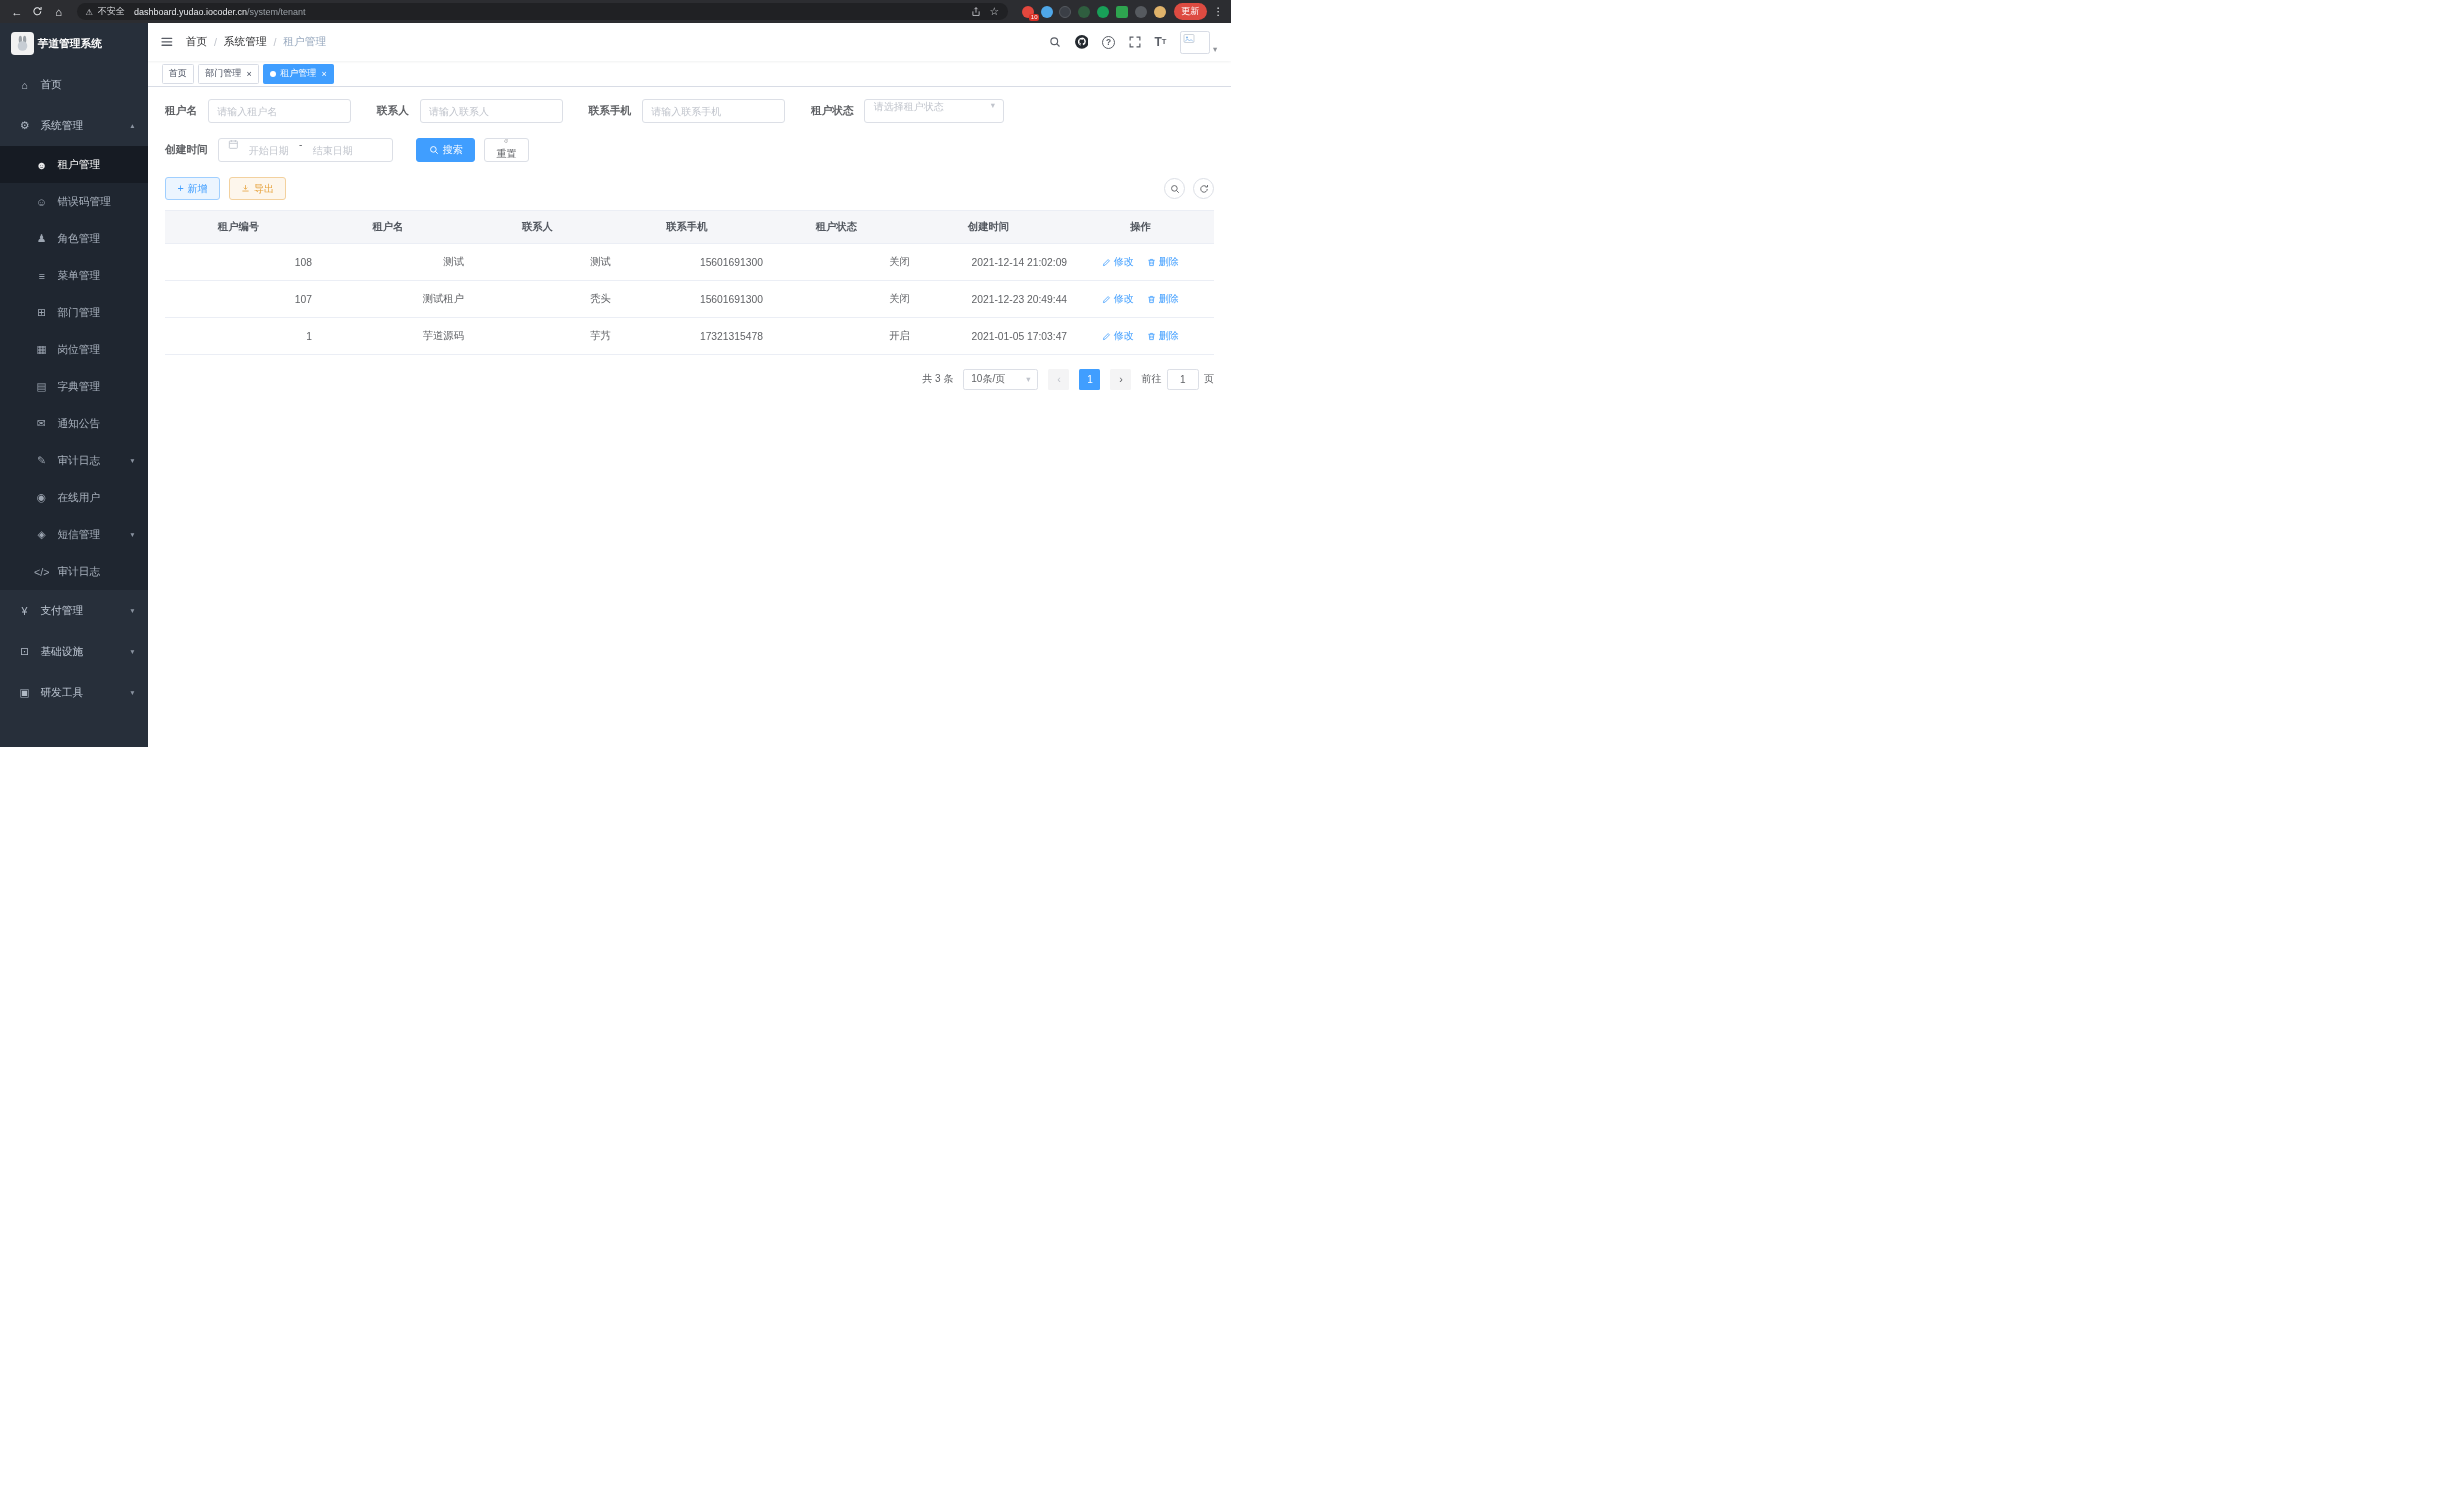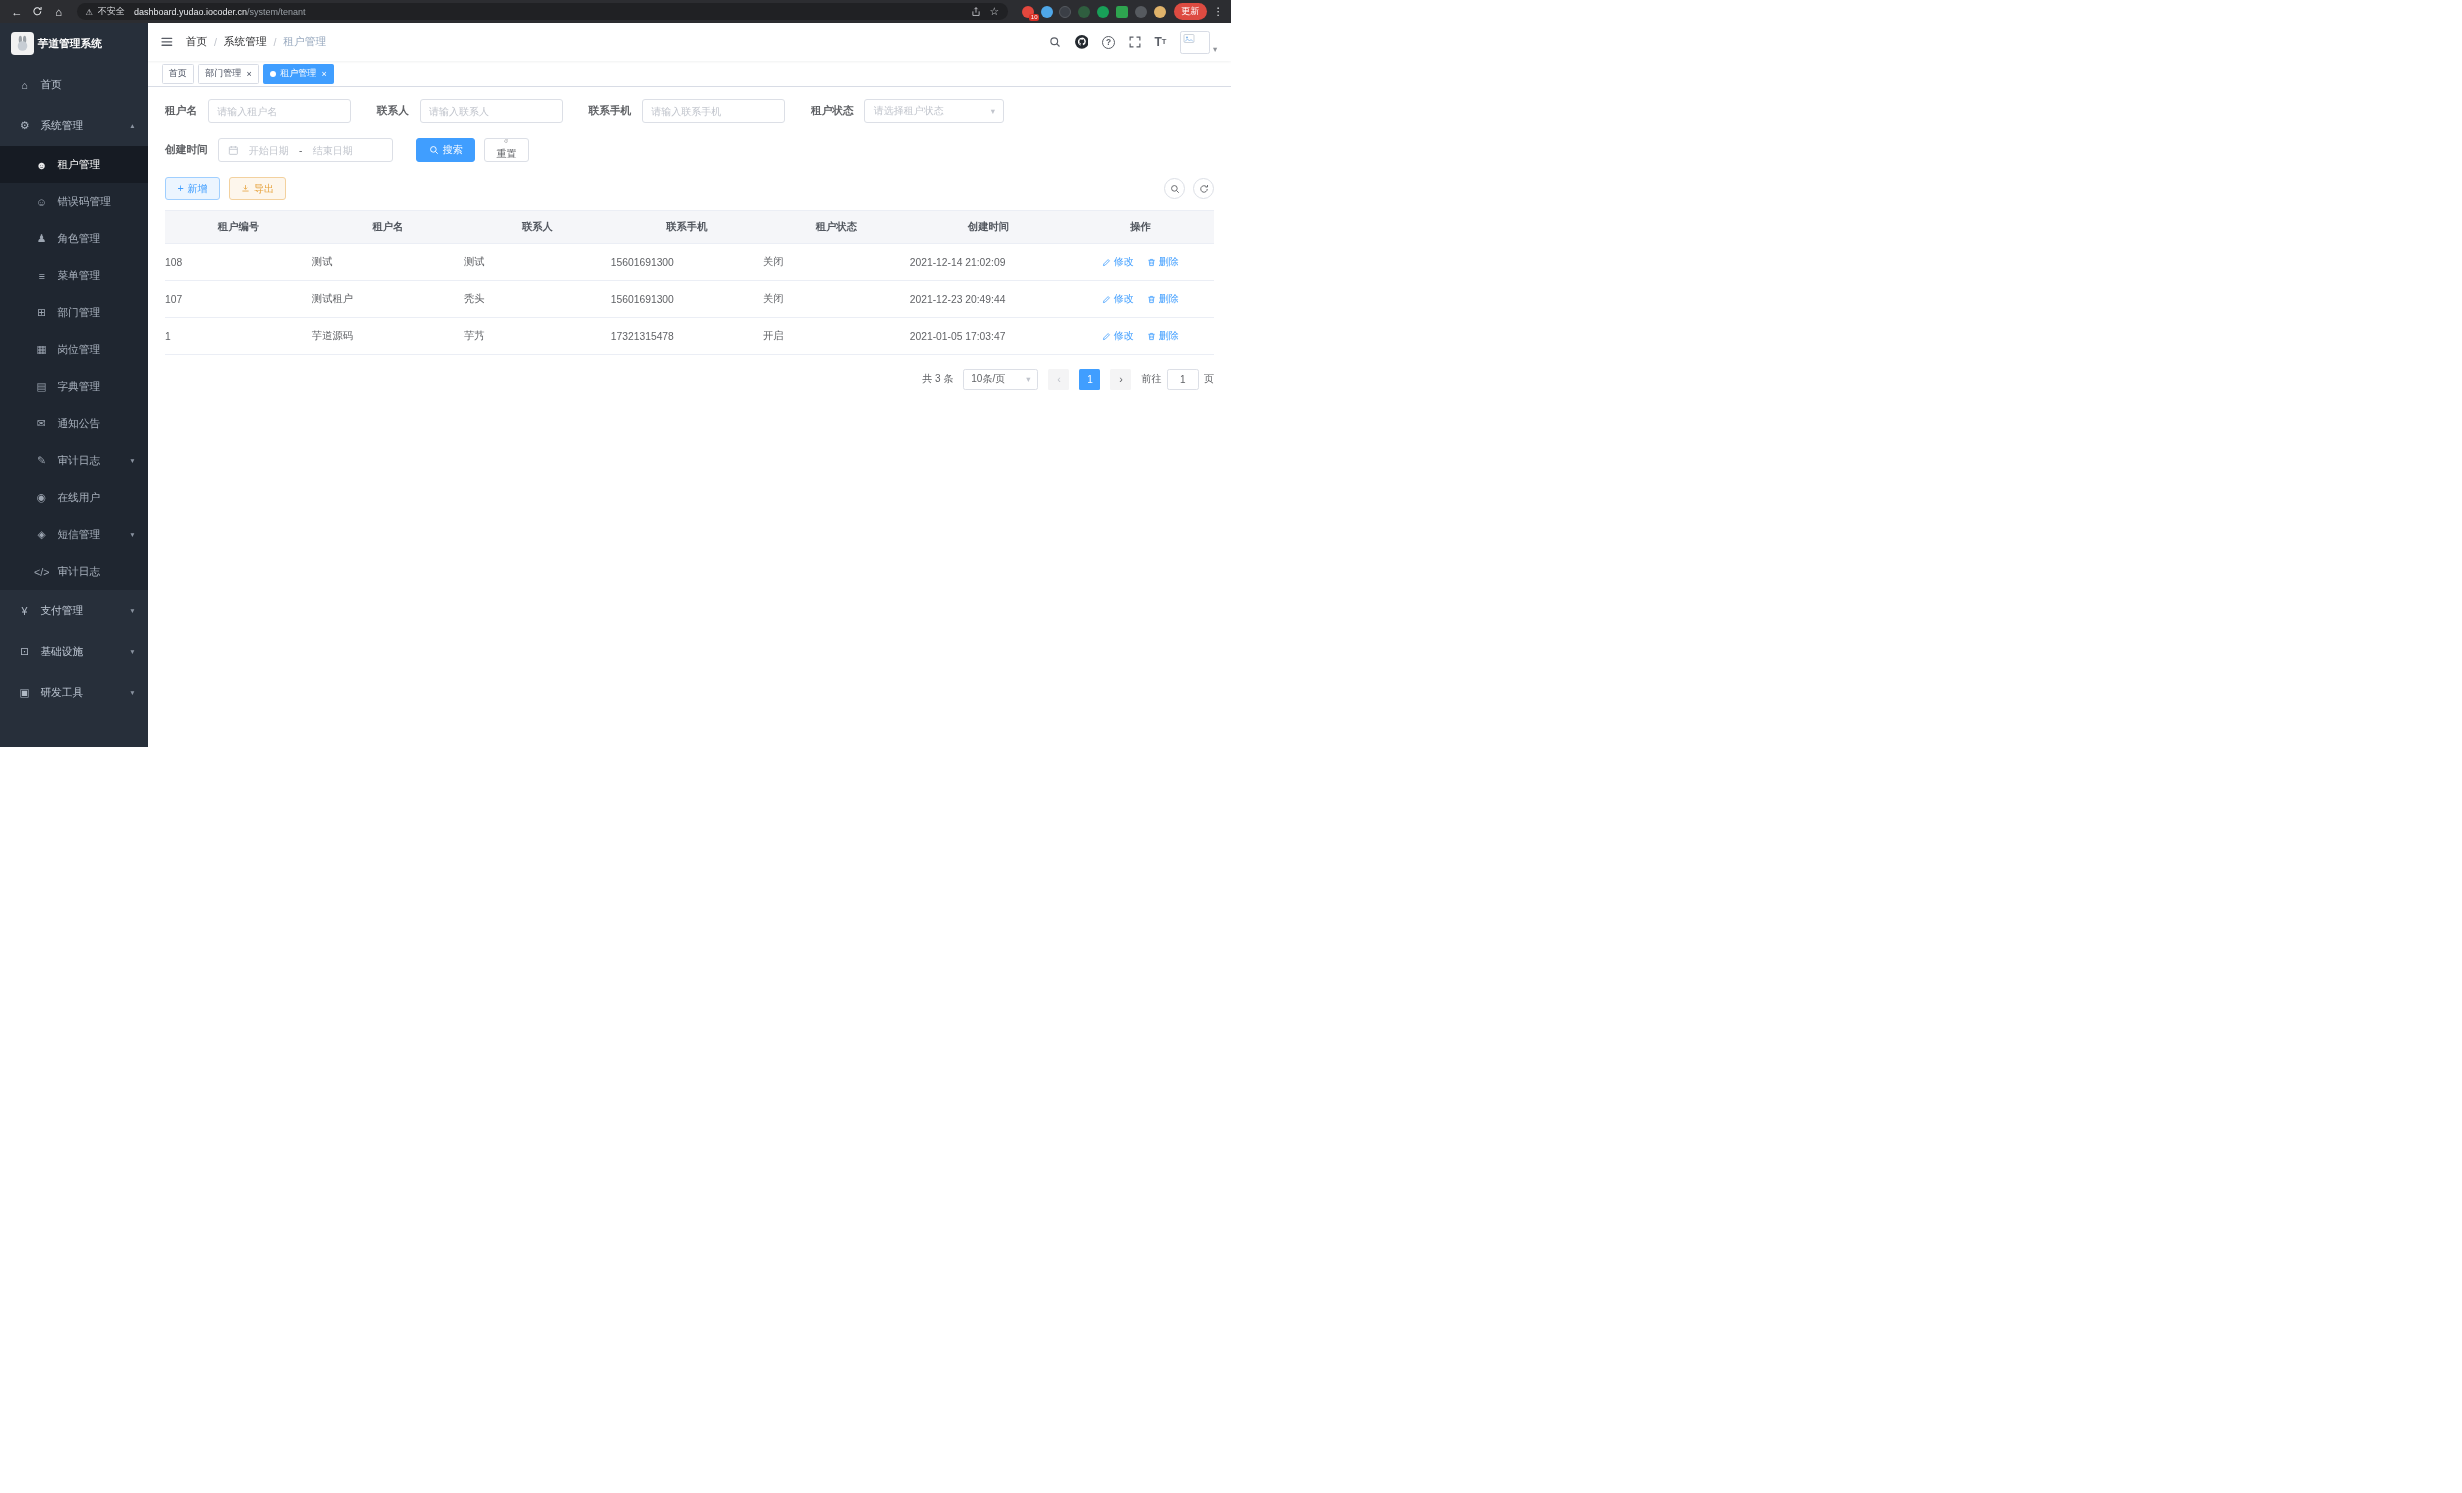--- a/index.html
+++ b/index.html
@@ -71,21 +71,21 @@
   .tag .dot { width:6px; height:6px; border-radius:50%; background:#fff; }
   .tag.active { background:#409eff; border-color:#409eff; color:#fff; }
   .tag .close { font-size:9px; margin-left:1.5px; }
 
   .content { flex:1 1 auto; padding:12px 17px 0; overflow:hidden; }
 
   
   .filter-row { display:flex; align-items:center; margin-bottom:15px; }
   .fgroup { display:flex; align-items:center; margin-right:26px; }
   .flabel { font-size:10.7px; font-weight:bold; color:#606266; margin-right:10.7px; white-space:nowrap; }
-  .finput, .fselect, .fdate { height:24px; border:0.8px solid #dcdfe6; border-radius:3px; background:#fff; display:flex; align-items:center; padding:0 8.4px; font-size:10px; color:#606266; }
+  .finput, .fselect, .fdate { height:24px; border:0.8px solid #dcdfe6; border-radius:3px; background:#fff; display:flex; padding:0 8.4px; font-size:10px; color:#606266; }
   .finput { width:143px; }
   input.raw { border:none; outline:none; width:100%; font-size:10px; color:#606266; font-family:inherit; background:transparent; padding:0; }
   input.raw::placeholder { color:#c0c4cc; }
   .fselect { width:140px; justify-content:space-between; cursor:pointer; }
   .fselect .ph { color:#c0c4cc; }
   .fselect .caret, .psize .caret { color:#c0c4cc; font-size:8.4px; }
   .fdate { width:175px; gap:5.3px; }
   .fdate input.raw { width:50px; text-align:center; }
   .fdate .sep { color:#606266; }
   .btn { height:24px; border-radius:3px; font-size:10px; display:inline-flex; align-items:center; gap:3.8px; padding:0 11.4px; cursor:pointer; border:0.8px solid transparent; background:#fff; font-family:inherit; }
@@ -98,21 +98,21 @@
   
   .toolbar-row { display:flex; align-items:center; margin-bottom:10px; }
   .mini-btns { margin-left:auto; display:flex; gap:7.6px; }
   .mini-btn { width:21px; height:21px; border-radius:50%; border:0.8px solid #dcdfe6; display:flex; align-items:center; justify-content:center; color:#606266; background:#fff; cursor:pointer; }
 
   
   .table { width:100%; font-size:10.3px; color:#606266; border-top:0.8px solid #ebeef5; }
   .thead { display:flex; background:#f5f6f9; border-bottom:0.8px solid #ebeef5; }
   .th { padding:9px 0; text-align:center; font-weight:bold; color:#51565e; }
   .tr { display:flex; align-items:center; height:37px; border-bottom:0.8px solid #ebeef5; }
-  .td { text-align:left; }
+  .td { text-align:right; }
   .c1{flex:0 0 14%;} .c2{flex:0 0 14.5%;} .c3{flex:0 0 14%;} .c4{flex:0 0 14.5%;}
   .c5{flex:0 0 14%;} .c6{flex:0 0 15%;} .c7{flex:0 0 14%;}
   .td.c7 { display:flex; justify-content:center; align-items:center; }
   .link { color:#409eff; display:inline-flex; align-items:center; gap:2.3px; margin:0 6.9px; cursor:pointer; font-size:10px; text-decoration:none; }
 
   
   .pagination { display:flex; align-items:center; justify-content:flex-end; gap:10px; margin-top:13.7px; font-size:10px; color:#606266; }
   .psize { width:75px; height:21px; border:0.8px solid #dcdfe6; border-radius:2.3px; display:flex; align-items:center; justify-content:space-between; padding:0 6.9px; cursor:pointer; }
   .pbtn { min-width:21px; height:21px; background:#f4f4f5; border-radius:1.5px; display:flex; align-items:center; justify-content:center; font-size:10.7px; cursor:pointer; }
   .pbtn.disabled { color:#c0c4cc; }

